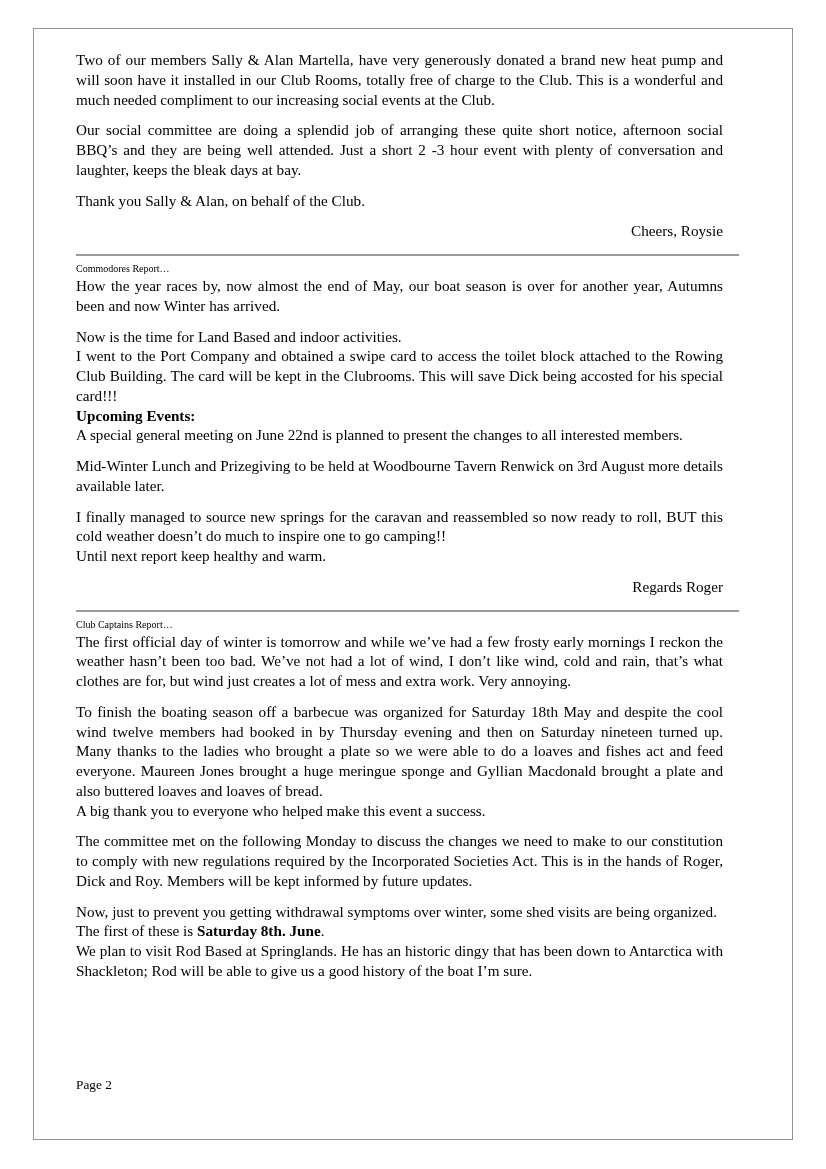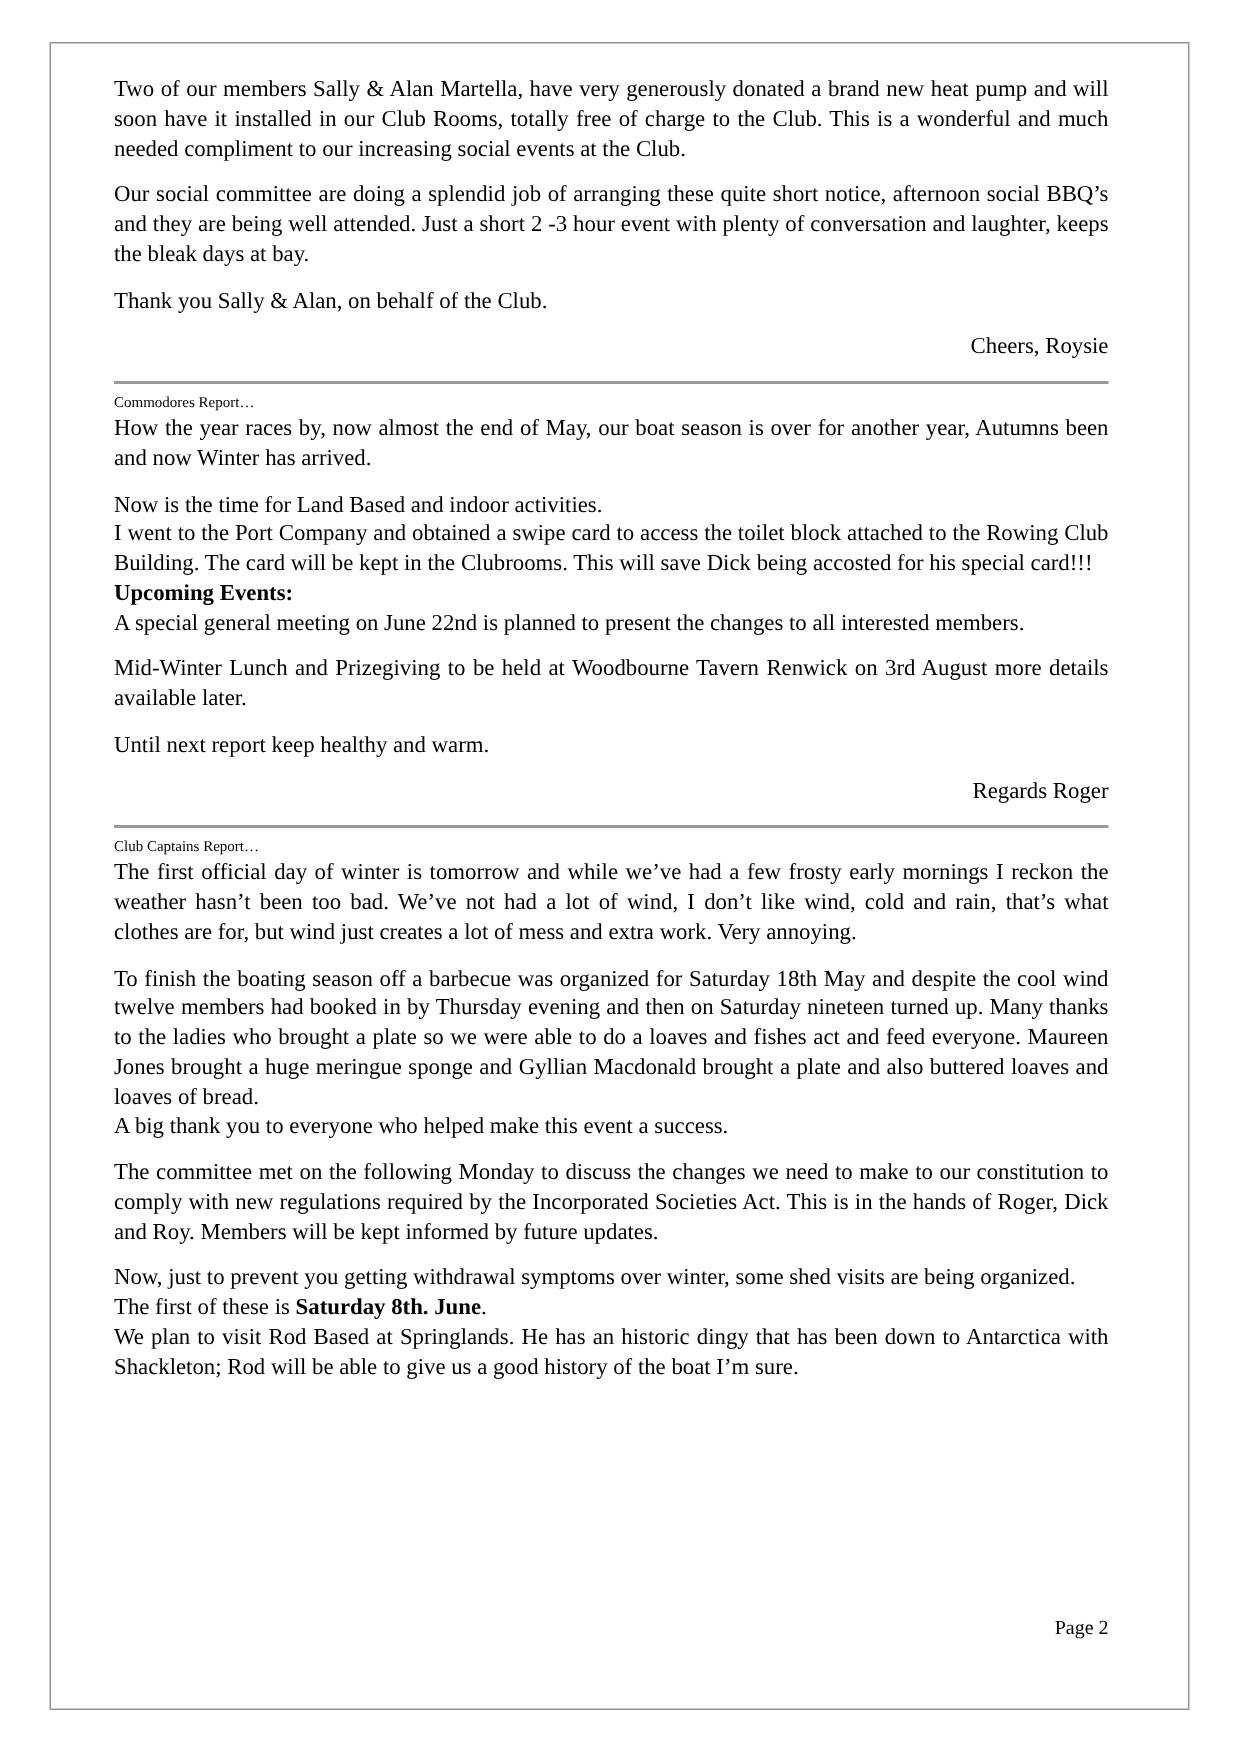--- a/index.html
+++ b/index.html
@@ -28,21 +28,21 @@
     border: 1px solid #959595;
     box-sizing: border-box;
   }
   .content {
     position: absolute;
     left: 76px;
     top: 50px;
     width: 663px;
   }
   p {
-    margin: 0 0 0 0;
+    margin: 0 16px 0 0;
     font-size: 15.2px;
     line-height: 1.30;
     text-align: justify;
     text-justify: inter-word;
     hyphens: none;
   }
   .para {
     margin-bottom: 11px;
   }
   .tight {
@@ -71,21 +71,20 @@
   .signoff {
     text-align: right;
     font-size: 15.2px;
     margin-top: 11px;
   }
   .page-number {
     position: absolute;
     left: 76px;
     top: 1077px;
     width: 663px;
-    text-align: right;
     font-size: 13.3px;
     font-family: "Liberation Serif", serif;
   }
 </style>
 </head>
 <body>
 
 <div class="page">
   <div class="page-border"></div>
 
@@ -101,20 +100,21 @@
     <hr class="rule">
 
     <div>
       <p class="heading">Commodores Report…</p>
       <p class="para">How the year races by, now almost the end of May, our boat season is over for another year, Autumns been and now Winter has arrived.</p>
       <p class="tight">Now is the time for Land Based and indoor activities.</p>
       <p class="tight">I went to the Port Company and obtained a swipe card to access the toilet block attached to the Rowing Club Building. The card will be kept in the Clubrooms. This will save Dick being accosted for his special card!!!</p>
       <p class="subheading">Upcoming Events:</p>
       <p class="para">A special general meeting on June 22nd is planned to present the changes to all interested members.</p>
       <p class="para">Mid-Winter Lunch and Prizegiving to be held at Woodbourne Tavern Renwick on 3rd August more details available later.</p>
+      <p class="tight">I finally managed to source new springs for the caravan and reassembled so now ready to roll, BUT this cold weather doesn’t do much to inspire one to go camping!!</p>
       <p class="tight">Until next report keep healthy and warm.</p>
       <p class="signoff">Regards Roger</p>
     </div>
 
     <hr class="rule">
 
     <div>
       <p class="heading">Club Captains Report…</p>
       <p class="para">The first official day of winter is tomorrow and while we’ve had a few frosty early mornings I reckon the weather hasn’t been too bad. We’ve not had a lot of wind, I don’t like wind, cold and rain, that’s what clothes are for, but wind just creates a lot of mess and extra work. Very annoying.</p>
       <p class="tight">To finish the boating season off a barbecue was organized for Saturday 18th May and despite the cool wind twelve members had booked in by Thursday evening and then on Saturday nineteen turned up. Many thanks to the ladies who brought a plate so we were able to do a loaves and fishes act and feed everyone. Maureen Jones brought a huge meringue sponge and Gyllian Macdonald brought a plate and also buttered loaves and loaves of bread.</p>

